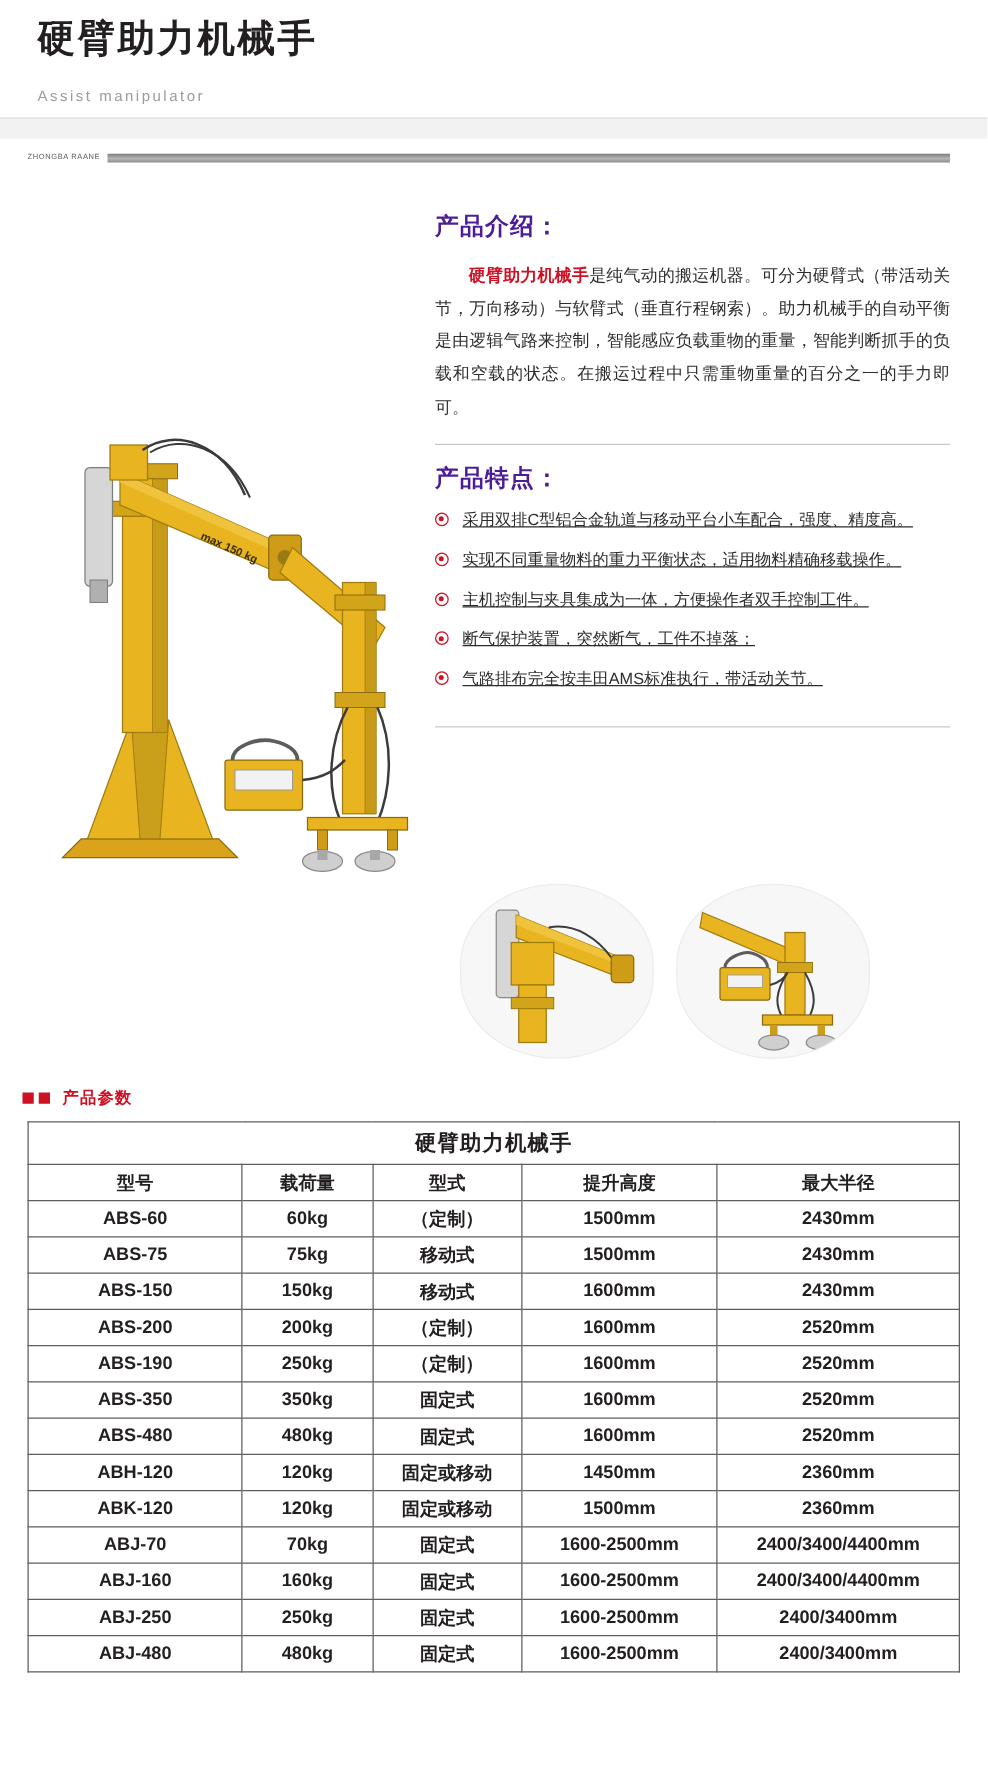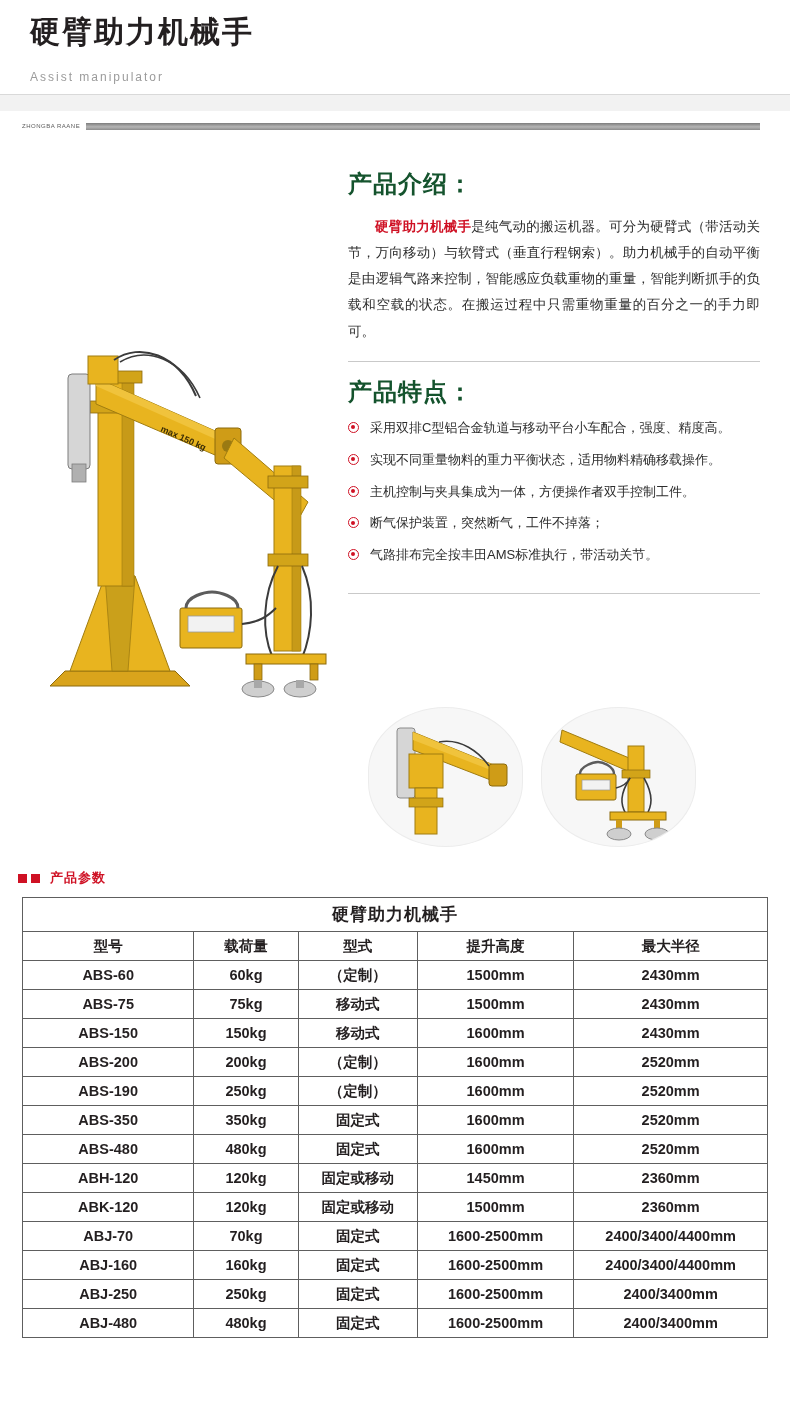--- a/index.html
+++ b/index.html
@@ -73,24 +73,24 @@
     width: 320px;
     position: relative;
   }
   .right-col {
     flex: 1;
     padding-left: 18px;
     padding-top: 22px;
   }
 
   .section-title {
-    font-size: 24px;
+    font-size: 19px;
     font-weight: bold;
     letter-spacing: 1px;
-    color: #14532d;
+    color: #4c1d95;
     margin: 0 0 10px 0;
   }
 
   .intro-text {
     font-size: 13.5px;
     line-height: 1.95;
     color: #2d2d2d;
     text-align: justify;
     text-indent: 2em;
   }
@@ -105,20 +105,21 @@
     margin: 16px 0 14px 0;
   }
 
   .features { margin: 4px 0 0 0; padding: 0; list-style: none; }
   .features li {
     position: relative;
     font-size: 13px;
     line-height: 1.6;
     padding: 0 0 11px 22px;
     color: #2d2d2d;
+    text-decoration: underline;
   }
   .features li .bullet {
     position: absolute;
     left: 0;
     top: 4px;
     width: 11px;
     height: 11px;
     border: 1.6px solid #cf1124;
     border-radius: 50%;
   }

